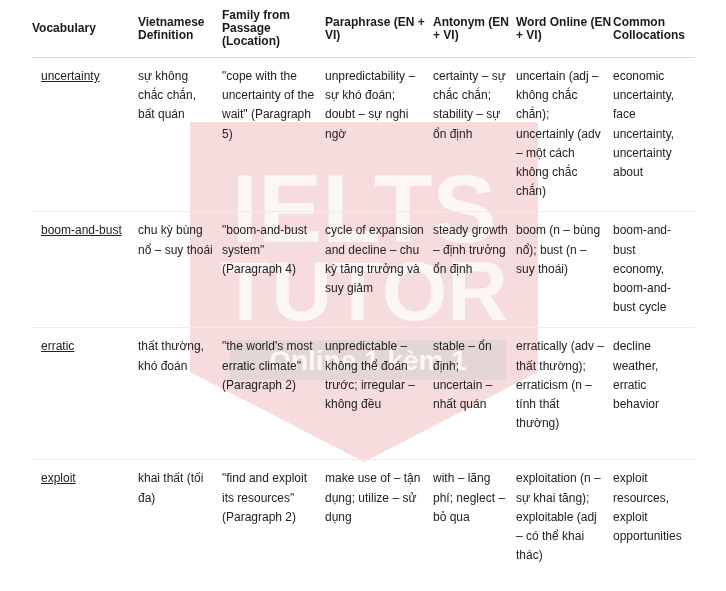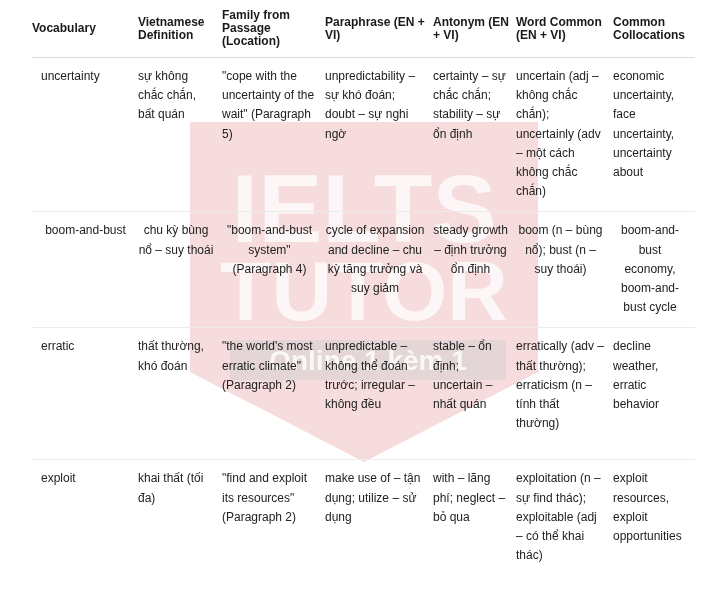--- a/index.html
+++ b/index.html
@@ -46,31 +46,31 @@
       color: #1a1a1a;
     }
     .vocab-table td {
       vertical-align: top;
       font-size: 12px;
       line-height: 19.2px;
       padding: 9px 8px 10px 0;
       border-bottom: 1px solid #ececec;
       color: #222222;
     }
-    .vocab-table td:first-child { padding-left: 9px; }
+    .vocab-table td:first-child { padding-left: 9px; text-decoration: underline; }
     .vocab-table th:first-child { padding-left: 0; }
     col.c1 { width: 106px; }
     col.c2 { width: 84px; }
     col.c3 { width: 103px; }
     col.c4 { width: 108px; }
     col.c5 { width: 83px; }
     col.c6 { width: 97px; }
     col.c7 { width: 82px; }
     tr.r0 td { height: 133px; }
-    tr.r1 td { height: 93px; text-align: center; }
+    tr.r1 td { height: 93px; }
     tr.r2 td { height: 112px; }
     tr.r3 td { height: 112px; }
   </style>
 </head>
 <body>
 
 <div class="watermark">
   <svg viewBox="0 0 348 340" xmlns="http://www.w3.org/2000/svg">
     <path d="M0 0 H348 V250 L174 340 L0 250 Z" fill="#e8a3a3" fill-opacity="0.38"></path>
     <text x="174" y="120" text-anchor="middle" font-family="Liberation Sans, sans-serif" font-weight="bold" font-size="96" fill="#ffffff" fill-opacity="0.75">IELTS</text>
@@ -90,21 +90,21 @@
       <col class="c6">
       <col class="c7">
   </colgroup>
   <thead>
     <tr>
       <th>Vocabulary</th>
       <th>Vietnamese Definition</th>
       <th>Family from Passage (Location)</th>
       <th>Paraphrase (EN + VI)</th>
       <th>Antonym (EN + VI)</th>
-      <th>Word Common (EN + VI)</th>
+      <th>Word Online (EN + VI)</th>
       <th>Common Collocations</th>
     </tr>
   </thead>
   <tbody>
     <tr class="r0">
       <td>uncertainty</td>
       <td>sự không chắc chắn, bất quán</td>
       <td>"cope with the uncertainty of the wait" (Paragraph 5)</td>
       <td>unpredictability – sự khó đoán; doubt – sự nghi ngờ</td>
       <td>certainty – sự chắc chắn; stability – sự ổn định</td>
@@ -128,17 +128,17 @@
       <td>stable – ổn định; uncertain – nhất quán</td>
       <td>erratically (adv – thất thường); erraticism (n – tính thất thường)</td>
       <td>decline weather, erratic behavior</td>
     </tr>
     <tr class="r3">
       <td>exploit</td>
       <td>khai thất (tối đa)</td>
       <td>"find and exploit its resources" (Paragraph 2)</td>
       <td>make use of – tận dụng; utilize – sử dụng</td>
       <td>with – lãng phí; neglect – bỏ qua</td>
-      <td>exploitation (n – sự find thác); exploitable (adj – có thể khai thác)</td>
+      <td>exploitation (n – sự khai tăng); exploitable (adj – có thể khai thác)</td>
       <td>exploit resources, exploit opportunities</td>
     </tr>
   </tbody>
 </table>
 
 </body></html>

